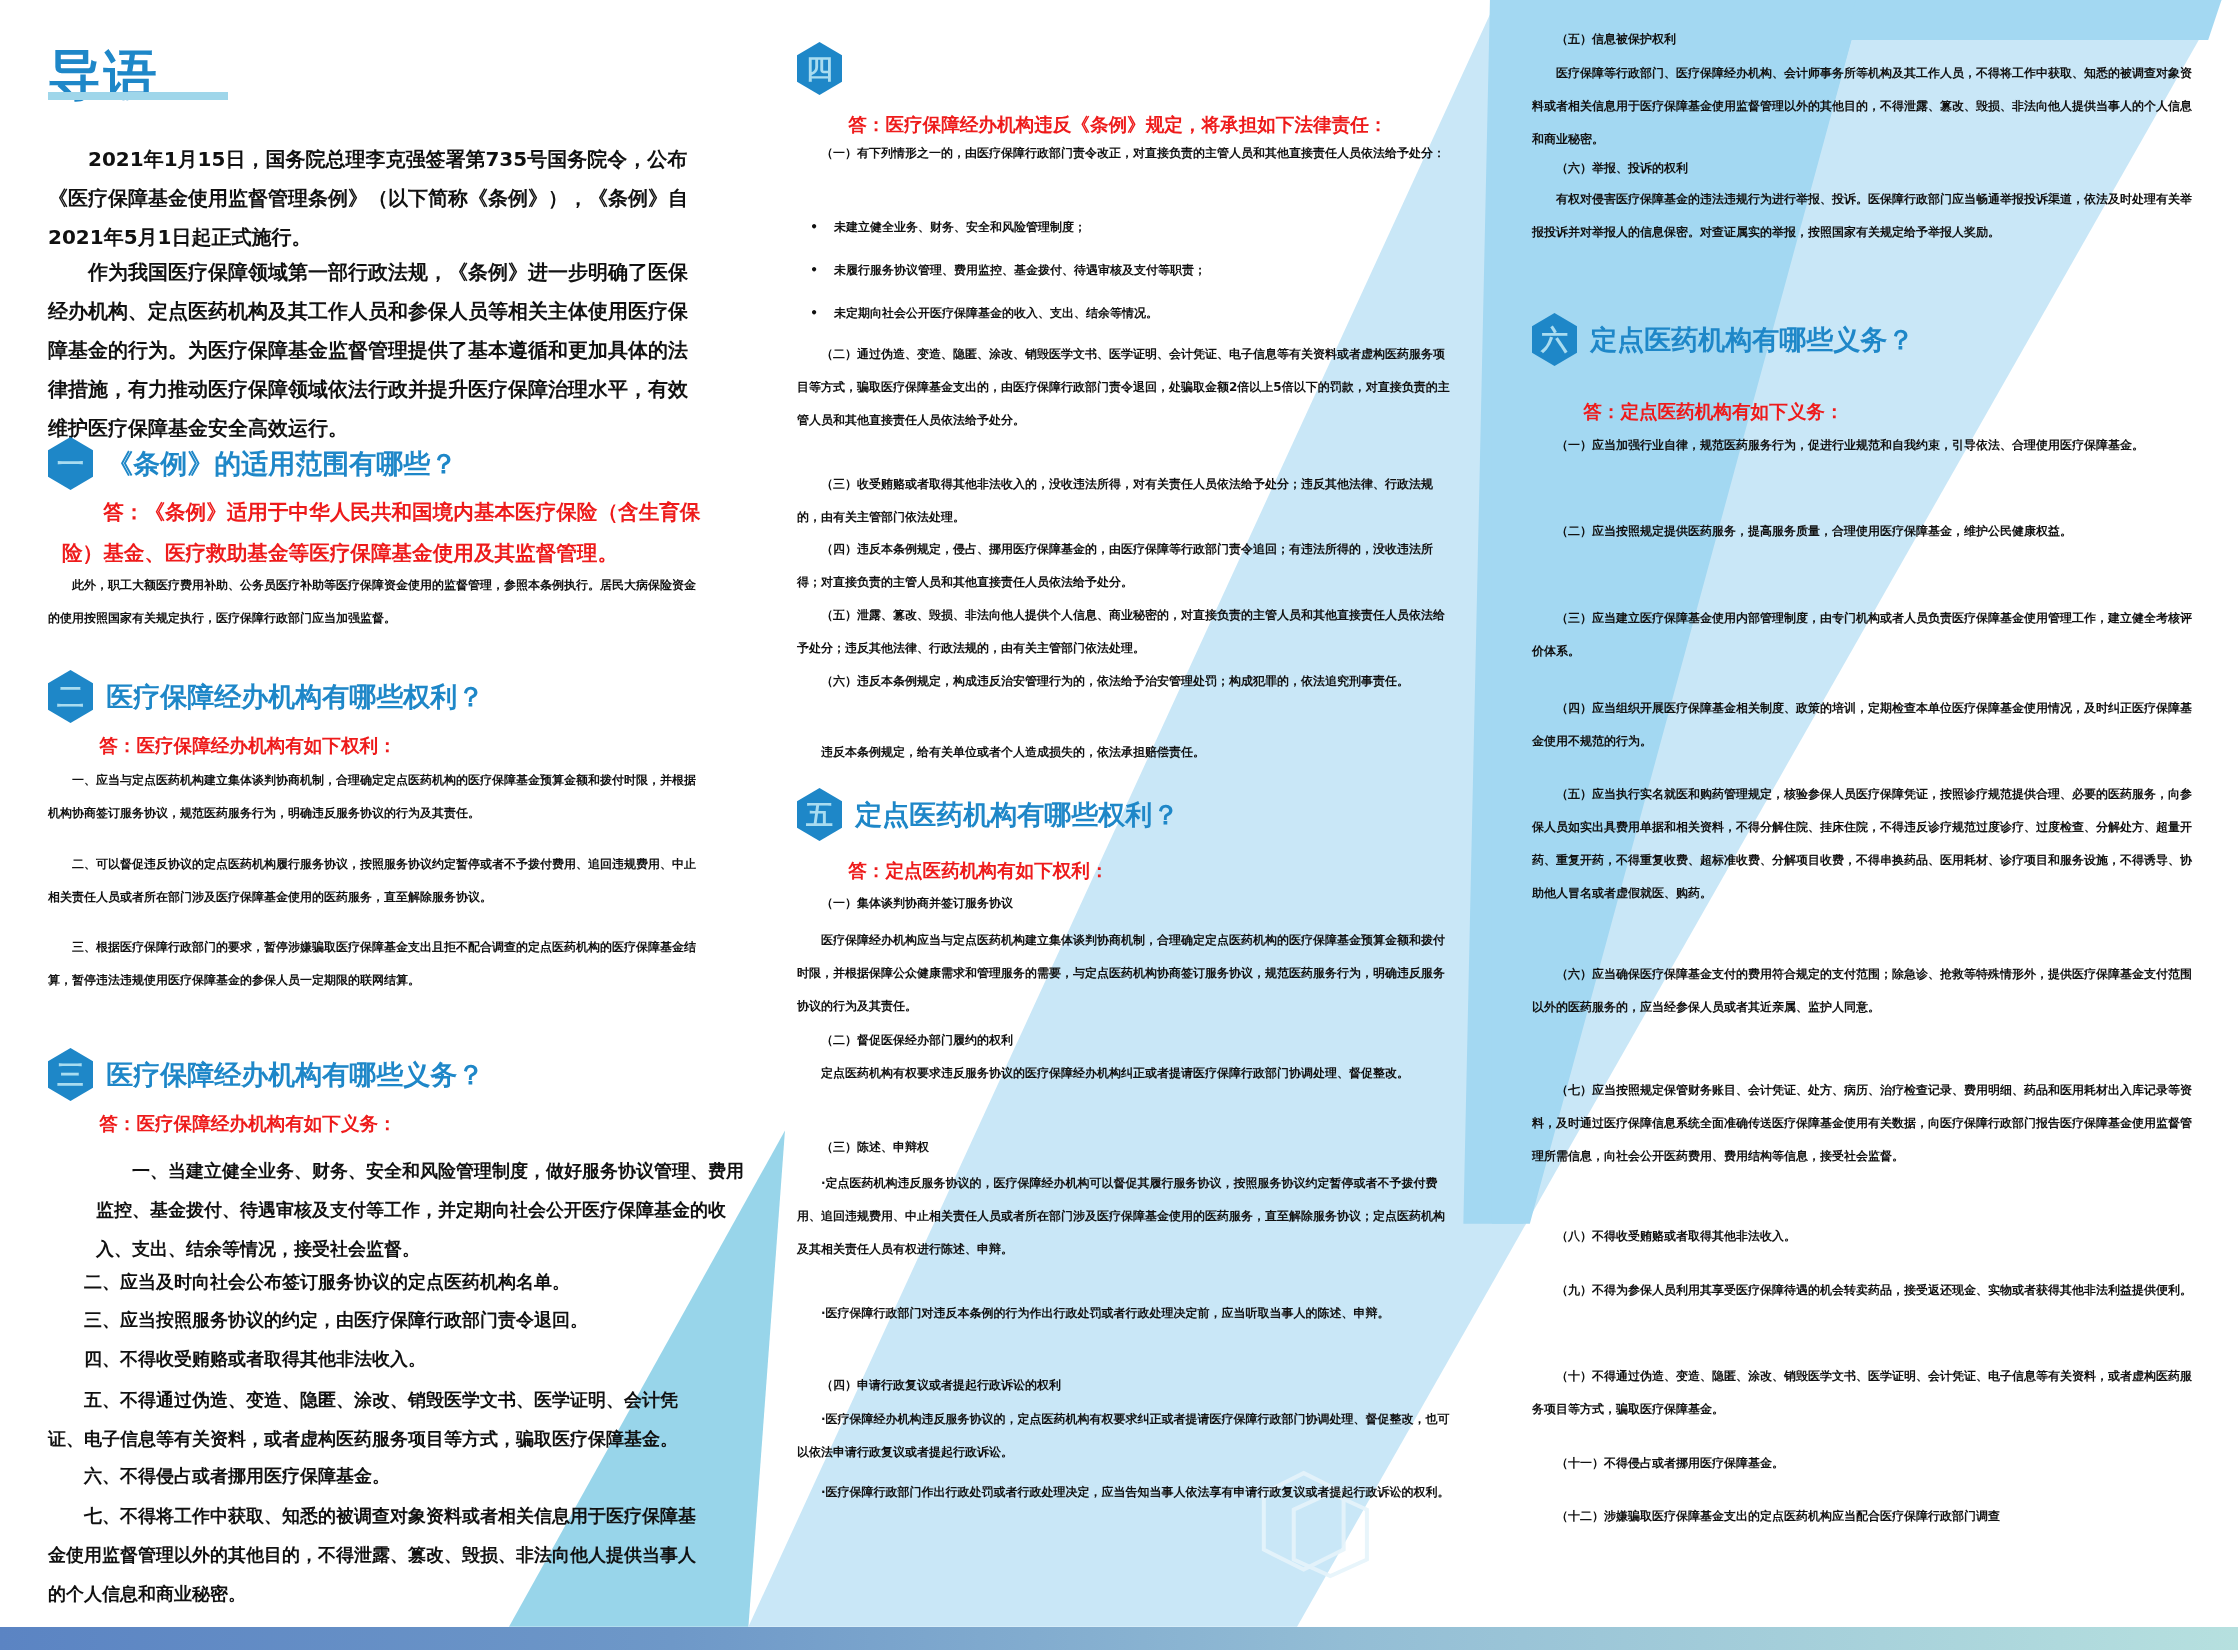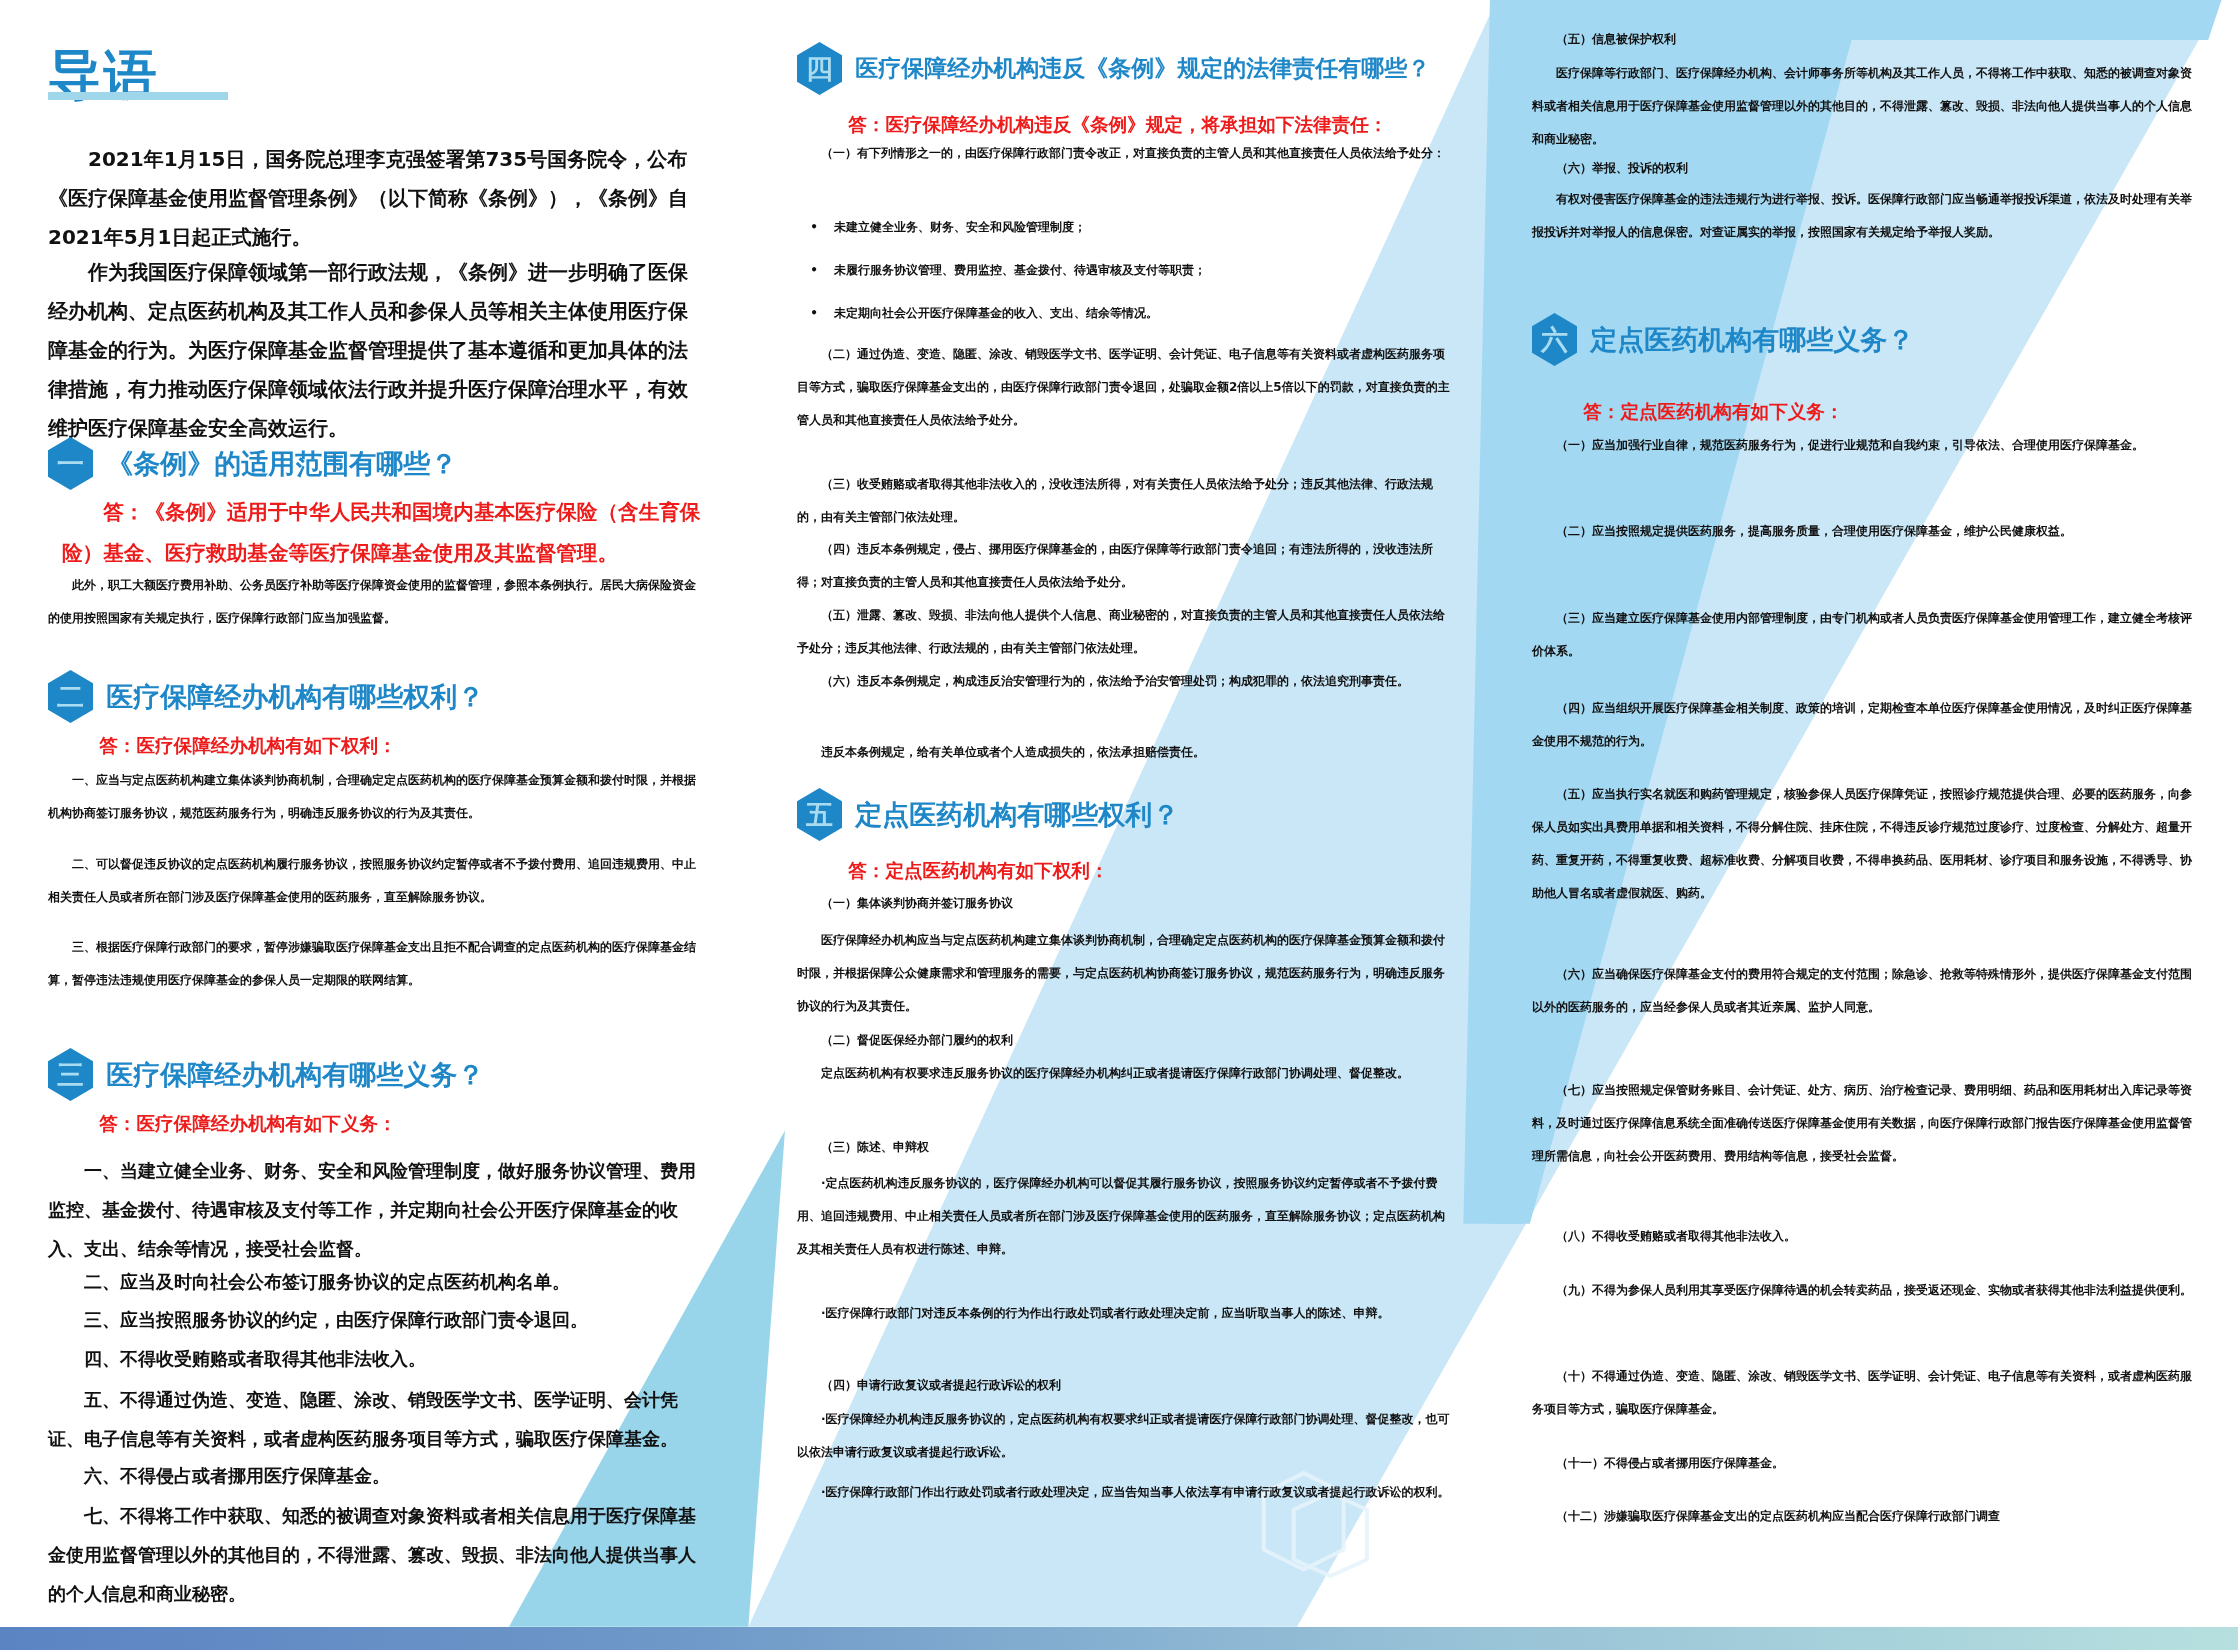--- a/index.html
+++ b/index.html
@@ -71,33 +71,32 @@
   <p class="answer" style="top:726px; font-size:18.6px;">答：医疗保障经办机构有如下权利：</p>
   <p class="p small" style="top:764px">一、应当与定点医药机构建立集体谈判协商机制，合理确定定点医药机构的医疗保障基金预算金额和拨付时限，并根据机构协商签订服务协议，规范医药服务行为，明确违反服务协议的行为及其责任。</p>
   <p class="p small" style="top:848px">二、可以督促违反协议的定点医药机构履行服务协议，按照服务协议约定暂停或者不予拨付费用、追回违规费用、中止相关责任人员或者所在部门涉及医疗保障基金使用的医药服务，直至解除服务协议。</p>
   <p class="p small" style="top:931px">三、根据医疗保障行政部门的要求，暂停涉嫌骗取医疗保障基金支出且拒不配合调查的定点医药机构的医疗保障基金结算，暂停违法违规使用医疗保障基金的参保人员一定期限的联网结算。</p>
 
   <div class="heading" style="top:1048px">
     <div class="hex">三</div>
     <div class="heading-text">医疗保障经办机构有哪些义务？</div>
   </div>
   <p class="answer" style="top:1104px; font-size:18.6px;">答：医疗保障经办机构有如下义务：</p>
-  <p class="p" style="top:1151px; line-height:39px;">一、当建立健全业务、财务、安全和风险管理制度，做好服务协议管理、费用监控、基金拨付、待遇审核及支付等工作，并定期向社会公开医疗保障基金的收入、支出、结余等情况，接受社会监督。</p>
+  <p class="p" style="top:1151px; line-height:39px;margin-left:48px;">一、当建立健全业务、财务、安全和风险管理制度，做好服务协议管理、费用监控、基金拨付、待遇审核及支付等工作，并定期向社会公开医疗保障基金的收入、支出、结余等情况，接受社会监督。</p>
   <p class="p" style="top:1264px">二、应当及时向社会公布签订服务协议的定点医药机构名单。</p>
   <p class="p" style="top:1302px">三、应当按照服务协议的约定，由医疗保障行政部门责令退回。</p>
   <p class="p" style="top:1341px">四、不得收受贿赂或者取得其他非法收入。</p>
   <p class="p" style="top:1380px; line-height:39px;">五、不得通过伪造、变造、隐匿、涂改、销毁医学文书、医学证明、会计凭证、电子信息等有关资料，或者虚构医药服务项目等方式，骗取医疗保障基金。</p>
   <p class="p" style="top:1458px">六、不得侵占或者挪用医疗保障基金。</p>
   <p class="p" style="top:1496px; line-height:39px;">七、不得将工作中获取、知悉的被调查对象资料或者相关信息用于医疗保障基金使用监督管理以外的其他目的，不得泄露、篡改、毁损、非法向他人提供当事人的个人信息和商业秘密。</p>
 </div>
 
 <div class="col col-mid">
   <div class="heading" style="top:42px">
     <div class="hex">四</div>
-    <div class="heading-text" style="font-size:23px">医疗保障经办机构违反《条例》规定的法律责任有哪些？</div>
   </div>
   <p class="answer" style="top:105px; font-size:18.6px;">答：医疗保障经办机构违反《条例》规定，将承担如下法律责任：</p>
   <p class="p small" style="top:137px">（一）有下列情形之一的，由医疗保障行政部门责令改正，对直接负责的主管人员和其他直接责任人员依法给予处分：</p>
   <p class="p small bullet" style="top:211px">未建立健全业务、财务、安全和风险管理制度；</p>
   <p class="p small bullet" style="top:254px">未履行服务协议管理、费用监控、基金拨付、待遇审核及支付等职责；</p>
   <p class="p small bullet" style="top:297px">未定期向社会公开医疗保障基金的收入、支出、结余等情况。</p>
   <p class="p small" style="top:338px">（二）通过伪造、变造、隐匿、涂改、销毁医学文书、医学证明、会计凭证、电子信息等有关资料或者虚构医药服务项目等方式，骗取医疗保障基金支出的，由医疗保障行政部门责令退回，处骗取金额2倍以上5倍以下的罚款，对直接负责的主管人员和其他直接责任人员依法给予处分。</p>
   <p class="p small" style="top:468px">（三）收受贿赂或者取得其他非法收入的，没收违法所得，对有关责任人员依法给予处分；违反其他法律、行政法规的，由有关主管部门依法处理。</p>
   <p class="p small" style="top:533px">（四）违反本条例规定，侵占、挪用医疗保障基金的，由医疗保障等行政部门责令追回；有违法所得的，没收违法所得；对直接负责的主管人员和其他直接责任人员依法给予处分。</p>
   <p class="p small" style="top:599px">（五）泄露、篡改、毁损、非法向他人提供个人信息、商业秘密的，对直接负责的主管人员和其他直接责任人员依法给予处分；违反其他法律、行政法规的，由有关主管部门依法处理。</p>

